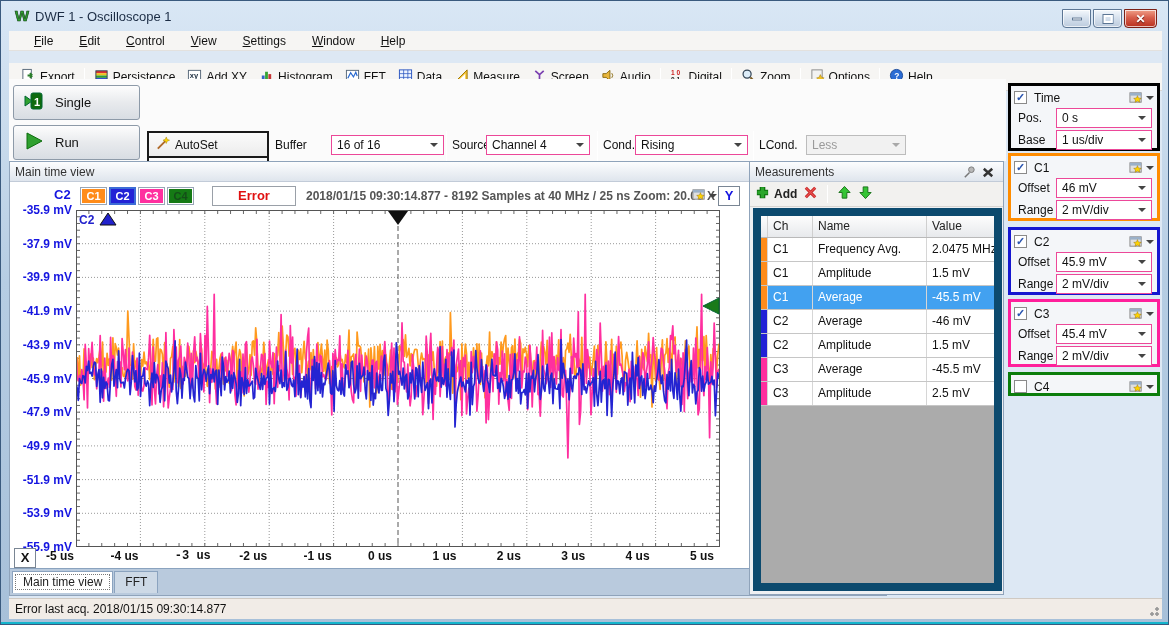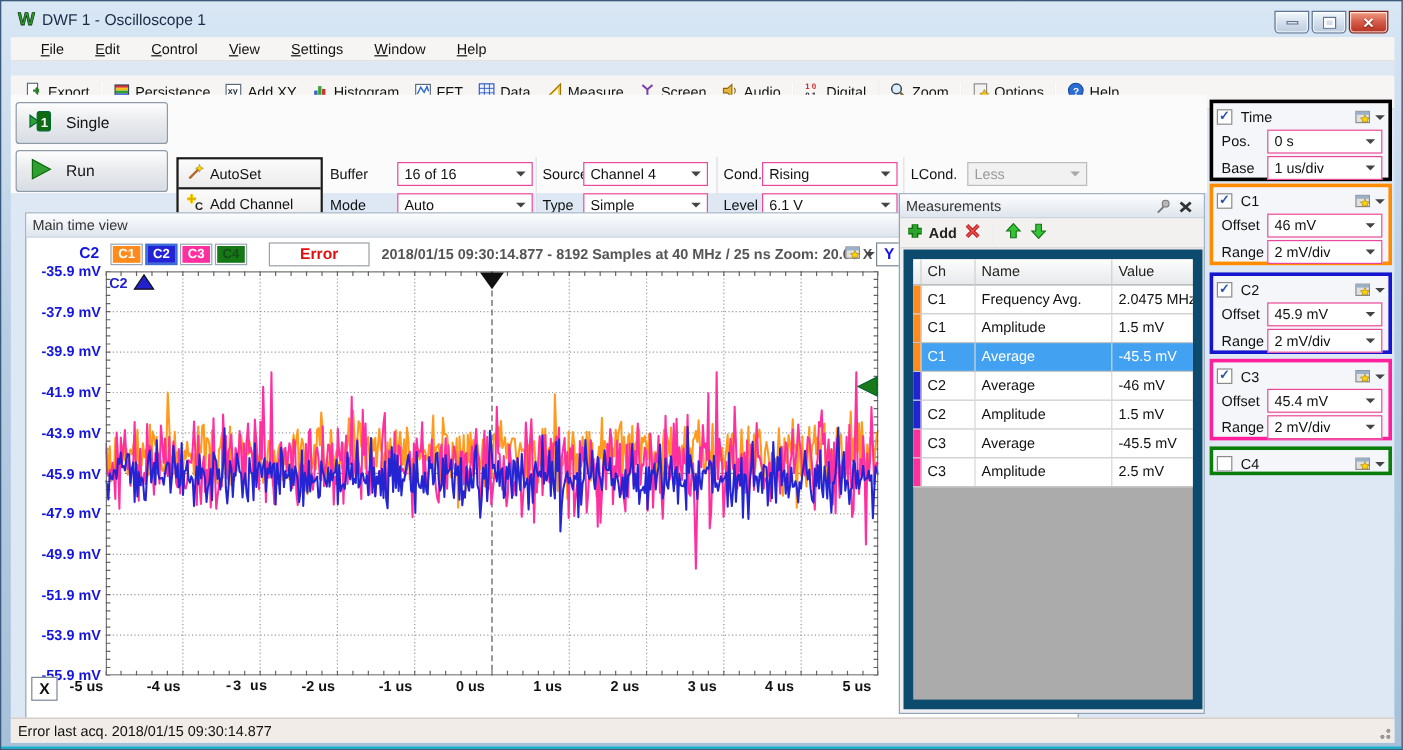--- a/index.html
+++ b/index.html
@@ -432,21 +432,21 @@
                 <rect x="1" y="3" width="12" height="10" fill="#e0e0e0" stroke="#888"></rect>
                 <rect x="1" y="3" width="12" height="3" fill="#9ab0c8"></rect>
                 <polygon points="9,6 10,8.5 13,9 11,10.5 11.5,13 9,11.8 6.5,13 7,10.5 5,9 8,8.5" fill="#ffd400" stroke="#9a7200" stroke-width="0.5"></polygon>
               </svg>
               <b style="width:0;height:0;border-left:4px solid transparent;border-right:4px solid transparent;border-top:4px solid #444;"></b>
             </span>
           </div>
         </div>
       </div>
 
-    <div class="panel" style="left:12px;top:130px;width:878px;height:435px;margin-top:16px;">
+    <div class="panel" style="left:0;top:130px;width:878px;height:435px;">
       <div class="ptitle">Main time view</div>
       <div style="position:absolute;left:44px;top:25px;font-size:13px;font-weight:bold;color:#1515e0;">C2</div>
       <div id="chips" style="position:absolute;left:70px;top:24px;"><span class="chip"><i style="background: rgb(255, 140, 26);">C1</i></span><span class="chip sel"><i style="background: rgb(34, 34, 214);">C2</i></span><span class="chip"><i style="background: rgb(255, 47, 159);">C3</i></span><span class="chip off"><i style="background: rgb(21, 122, 21);">C4</i></span></div>
       <div class="errbox" style="left:202px;top:24px;width:84px;height:20px;">Error</div>
       <div class="acq" style="left:296px;top:27px;">2018/01/15 09:30:14.877 - 8192 Samples at 40 MHz / 25 ns Zoom: 20.00 X</div>
       <span style="position:absolute;left:682px;top:25px;"><svg viewBox="0 0 16 16" width="15" height="15">
             <rect x="1" y="3" width="12" height="10" fill="#e0e0e0" stroke="#888"></rect>
             <rect x="1" y="3" width="12" height="3" fill="#9ab0c8"></rect>
             <polygon points="9,6 10,8.5 13,9 11,10.5 11.5,13 9,11.8 6.5,13 7,10.5 5,9 8,8.5" fill="#ffd400" stroke="#9a7200" stroke-width="0.5"></polygon>
           </svg></span>
@@ -704,20 +704,21 @@
           <div class="xlab" style="left: 229.2px; top: 387px;">-2 us</div>
           <div class="xlab" style="left: 293.6px; top: 387px;">-1 us</div>
           <div class="xlab" style="left: 358px; top: 387px;">0 us</div>
           <div class="xlab" style="left: 422.4px; top: 387px;">1 us</div>
           <div class="xlab" style="left: 486.8px; top: 387px;">2 us</div>
           <div class="xlab" style="left: 551.2px; top: 387px;">3 us</div>
           <div class="xlab" style="left: 615.6px; top: 387px;">4 us</div>
           <div class="xlab" style="left: 680px; top: 387px;">5 us</div>
         </div>
       <div class="sqbtn" style="left:4px;top:386px;color:#111;">X</div>
+      <div class="tabstrip" id="tabstrip"><div class="tab sel">Main time view</div><div class="tab">FFT</div></div>
     </div>
 
     <div class="panel" style="left:740px;top:130px;width:255px;height:434px;background:#eef0f3;">
       <div class="ptitle">Measurements</div>
       <span style="position:absolute;right:26px;top:3px;"><svg viewBox="0 0 16 16" width="15" height="15">
             <circle cx="10" cy="5" r="3" fill="#b8b8b8" stroke="#777"></circle>
             <path d="M8 8L3 13" stroke="#777" stroke-width="1.6"></path>
           </svg></span>
       <span style="position:absolute;right:7px;top:3px;"><svg viewBox="0 0 16 16" width="15" height="15">
             <path d="M3 4l9 8M12 4l-9 8" stroke="#333" stroke-width="2.6"></path>

